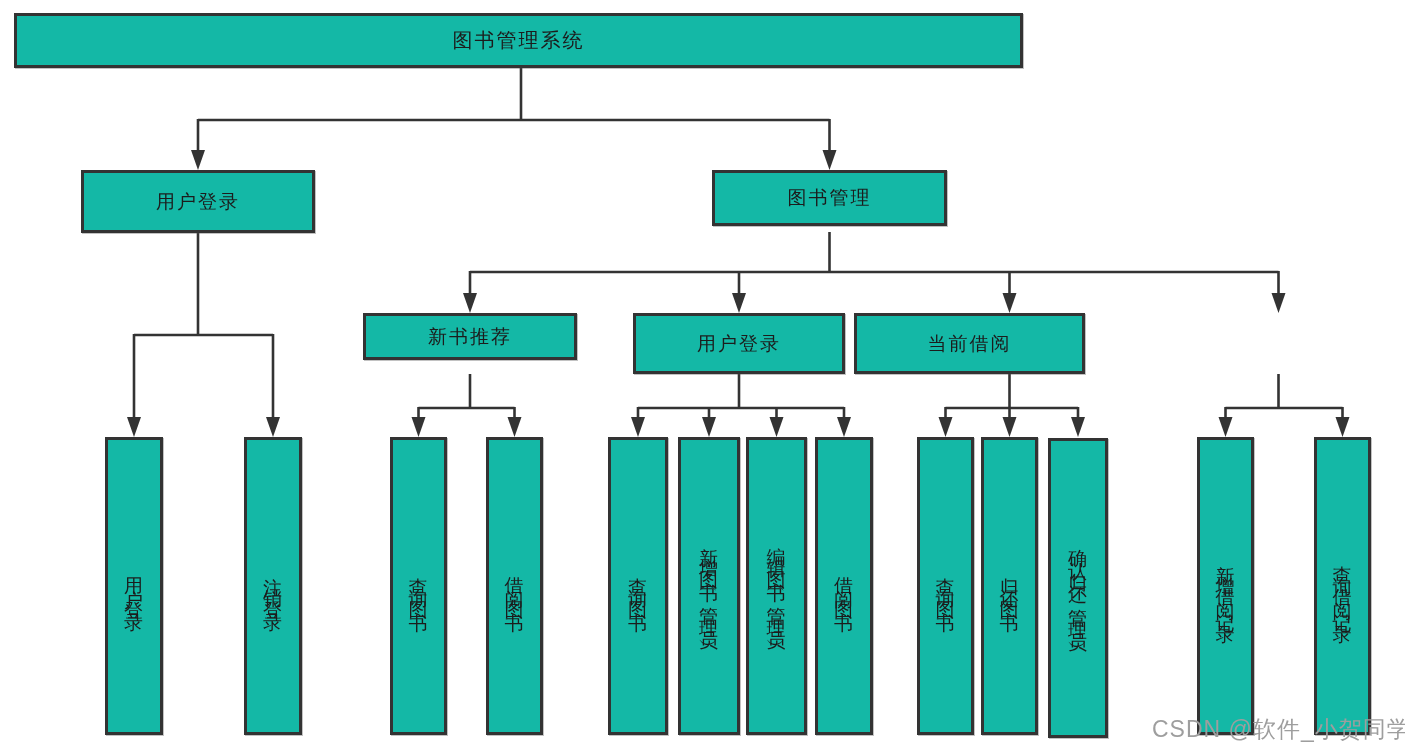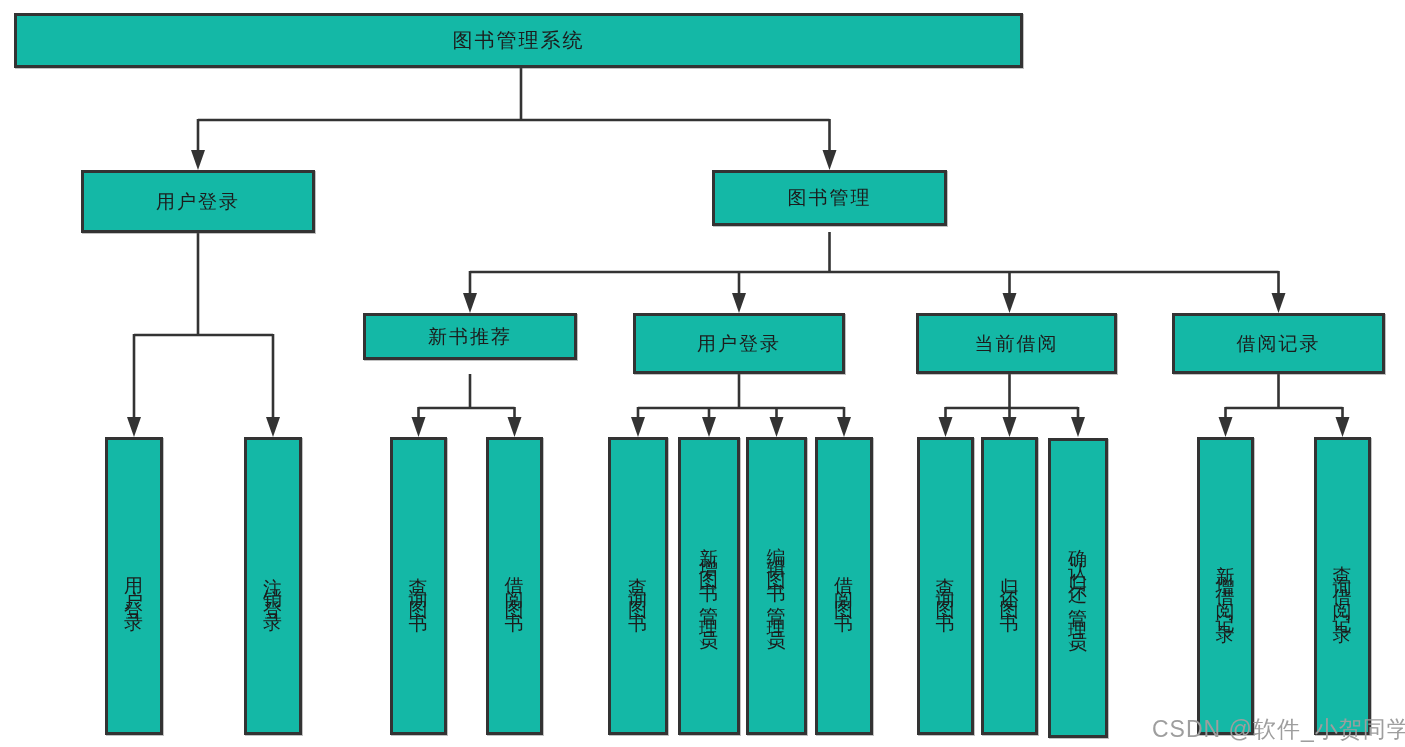--- a/index.html
+++ b/index.html
@@ -109,25 +109,22 @@
   <div class="node" style="left:712px;top:170px;width:235px;height:56px">
     <span>图书管理</span>
   </div>
 
   <div class="node" style="left:363px;top:313px;width:214px;height:47px">
     <span>新书推荐</span>
   </div>
   <div class="node" style="left:633px;top:313px;width:212px;height:61px">
     <span>用户登录</span>
   </div>
-  <div class="node" style="left:916px;top:313px;width:201px;height:61px">
+  <div class="node" style="left:854px;top:313px;width:231px;height:61px">
     <span>当前借阅</span>
-  </div>
-  <div class="node" style="left:1172px;top:313px;width:213px;height:61px">
-    <span>借阅记录</span>
   </div>
 
   <div class="node leaf" style="left:105px;top:437px;width:58px;height:298px">
     <span>用户登录</span>
   </div>
   <div class="node leaf" style="left:244px;top:437px;width:58px;height:298px">
     <span>注销登录</span>
   </div>
 
   <div class="node leaf" style="left:390px;top:437px;width:57px;height:298px">

